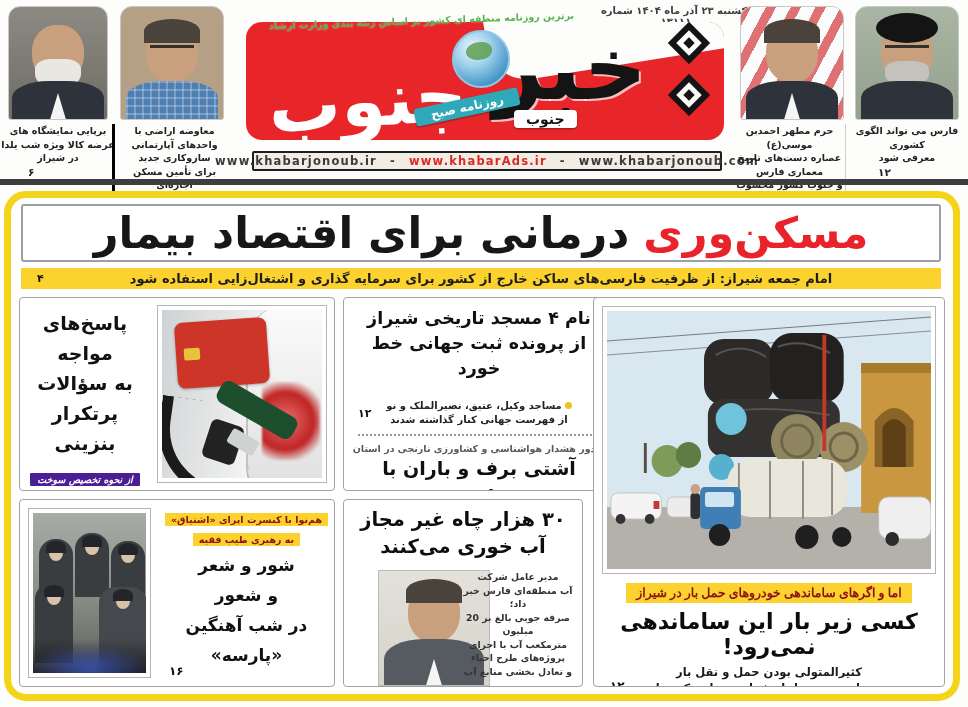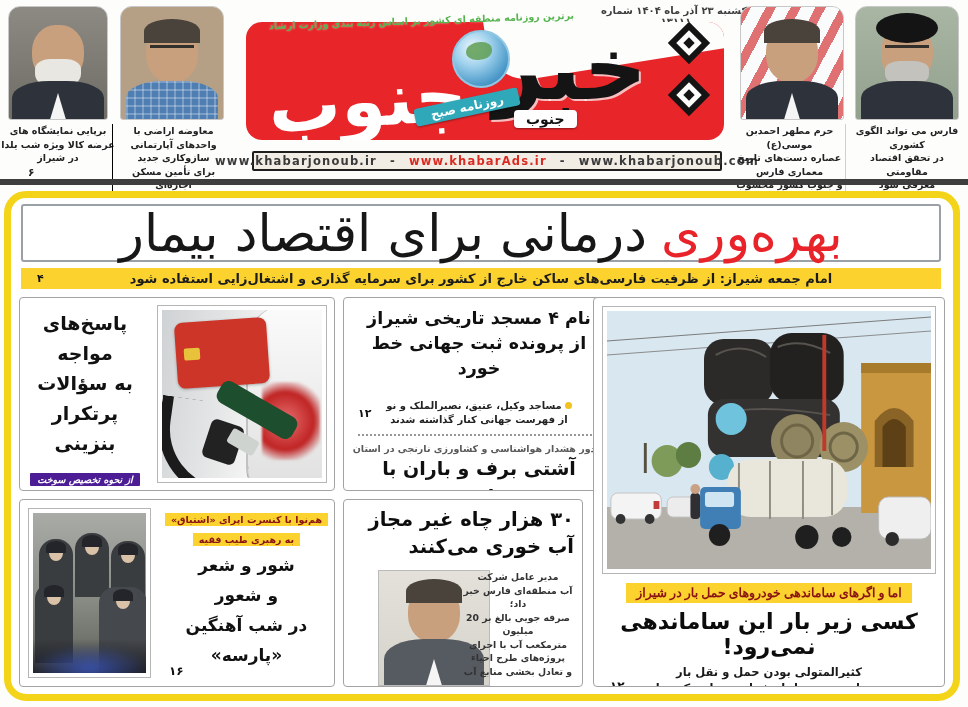--- a/index.html
+++ b/index.html
@@ -31,21 +31,21 @@
   .suit  { position:absolute; left:50%; transform:translateX(-50%); bottom:-4px; width:92px; height:42px;
            background:#2e333b; border-radius:40% 40% 0 0; }
   .suit.blue { background:#4e7eb2;
       background-image:repeating-linear-gradient(0deg,rgba(255,255,255,.25) 0 2px,transparent 2px 8px),
                        repeating-linear-gradient(90deg,rgba(255,255,255,.25) 0 2px,transparent 2px 8px);}
   .shirt { position:absolute; left:50%; transform:translateX(-50%); bottom:-4px; width:18px; height:30px;
            background:#f5f5f5; clip-path:polygon(50% 0,100% 100%,0 100%); }
   .caption { position:absolute; top:124px; font-size:9.5px; font-weight:bold; line-height:13.5px;
              color:#222; text-align:center; }
   .c1 { left:0;    width:116px; }
-  .c2 { left:112px; width:122px; border-left:1px solid #000000; }
+  .c2 { left:112px; width:122px; border-left:3px solid #000000; }
   .c3 { left:734px; width:112px; border-right:1px solid #d0d0d0;}
   .c4 { left:850px; width:114px; }
   .cap-page { text-align:left; padding-left:28px; font-size:10.5px; margin-top:1px; }
 
   .dateline { position:absolute; left:592px; top:5px; width:168px; font-size:10px; font-weight:bold;
               color:#3d3d3d; text-align:center; }
 
   .masthead { position:absolute; left:246px; top:14px; width:478px; height:134px; }
   .red-banner { position:absolute; left:0; top:8px; width:100%; height:118px; background:#e8262a;
                 border-radius:16px; overflow:hidden; }
@@ -76,21 +76,21 @@
             border-radius:2px; background:#f2ede4; display:flex; align-items:center; justify-content:center;
             gap:13px; font-size:11.5px; font-weight:bold; letter-spacing:1.2px; color:#3a3a3a; }
   .url-red { color:#d92b22; }
   .top-divider { position:absolute; left:0; top:179px; width:968px; height:6px; background:#3e3e3e; }
 
   
   .frame { position:absolute; left:4px; top:191px; width:956px; height:510px; border:7px solid #f3d418;
            border-radius:22px; background:#fff; }
   .headline-box { position:absolute; left:10px; top:6px; width:920px; height:58px; border:2px solid #9aa0a6;
            border-radius:3px; display:flex; align-items:center; justify-content:center; gap:14px; }
-  .headline-box span { font-size:51px; font-weight:normal; line-height:1; }
+  .headline-box span { font-size:43px; font-weight:bold; line-height:1; }
   .hl-red { color:#e8232a; } .hl-black { color:#171717; }
   .subbar { position:absolute; left:10px; top:70px; width:920px; height:21px; background:#fcd22f;
             display:flex; align-items:center; justify-content:center; font-size:13px; font-weight:bold; color:#1c1c1c; }
   .subbar .pgnum { position:absolute; left:16px; }
   .pgnum { font-weight:bold; font-size:11px; color:#111; }
 
   .abox { position:absolute; border:1.5px solid #a3a3a3; border-radius:4px; background:#fff; overflow:hidden; }
   .box-petrol { left:8px;   top:99px;  width:316px; height:194px; display:flex; }
   .box-parseh { left:8px;   top:301px; width:316px; height:188px; display:flex; }
   .box-mid1   { left:332px; top:99px;  width:272px; height:194px; }
@@ -131,21 +131,21 @@
   .mosque-title { font-size:17.5px; line-height:25px; }
   .bullet-sub { position:relative; margin-top:18px; font-size:10px; font-weight:bold; color:#222; line-height:14px; }
   .bullet-sub .pgnum { position:absolute; left:6px; top:8px; }
   .dot { display:inline-block; width:7px; height:7px; background:#f2c11d; border-radius:50%; margin-left:3px; }
   .dotted-sep { border-top:2px dotted #979797; margin:7px 6px; }
   .kicker-gray { font-size:9.5px; font-weight:bold; color:#5a5a5a; }
   .snow-title { font-size:19px; line-height:28px; letter-spacing:1px; }
 
   
   .box-wells { padding:6px 8px; }
-  .wells-title { text-align:right; font-size:19.5px; line-height:27px; font-weight:bold; color:#0d0d0d; }
+  .wells-title { text-align:center; font-size:19.5px; line-height:27px; font-weight:bold; color:#0d0d0d; }
   .wells-row { position:absolute; left:0; right:0; bottom:0; top:66px; }
   .man-photo { position:absolute; left:34px; bottom:0; width:112px; height:116px;
                background:linear-gradient(#e4e1da,#d6d3cb); border:1px solid #bbb; overflow:hidden;}
   .wells-side { position:absolute; right:8px; top:4px; width:112px; font-size:9.3px; font-weight:bold;
                 color:#333; line-height:13.5px; text-align:center; }
   .wells-side .pgnum { display:block; margin-top:8px; text-align:center; }
 
   
   .parseh-text { flex:1; padding:8px 6px; text-align:center; position:relative; }
   .k-yellow { display:inline-block; background:#fcd22f; color:#8a1313; font-size:9.5px; font-weight:bold;
@@ -246,31 +246,30 @@
 
   <div class="portrait p4">
     <div class="head"></div>
     <div class="turban"></div>
     <div class="glasses"></div>
     <div class="beard-g"></div>
     <div class="suit"></div>
   </div>
   <div class="caption c4">
     <div>فارس می تواند الگوی کشوری</div>
-    <div>در تحقق اقتصاد مقاومتی</div>
     <div>معرفی شود</div>
     <div class="cap-page">۱۲</div>
   </div>
 
   <div class="top-divider"></div>
 
   <div class="frame">
 
     <div class="headline-box">
-      <span class="hl-red">بهره‌وری</span>
+      <span class="hl-red">مسکن‌وری</span>
       <span class="hl-black">درمانی برای اقتصاد بیمار</span>
     </div>
 
     <div class="subbar">
       <span>امام جمعه شیراز: از ظرفیت فارسی‌های ساکن خارج از کشور برای سرمایه گذاری و اشتغال‌زایی استفاده شود</span>
       <span class="pgnum">۴</span>
     </div>
 
     <div class="abox box-petrol">
       <div class="photo-frame petrol-wrap">

